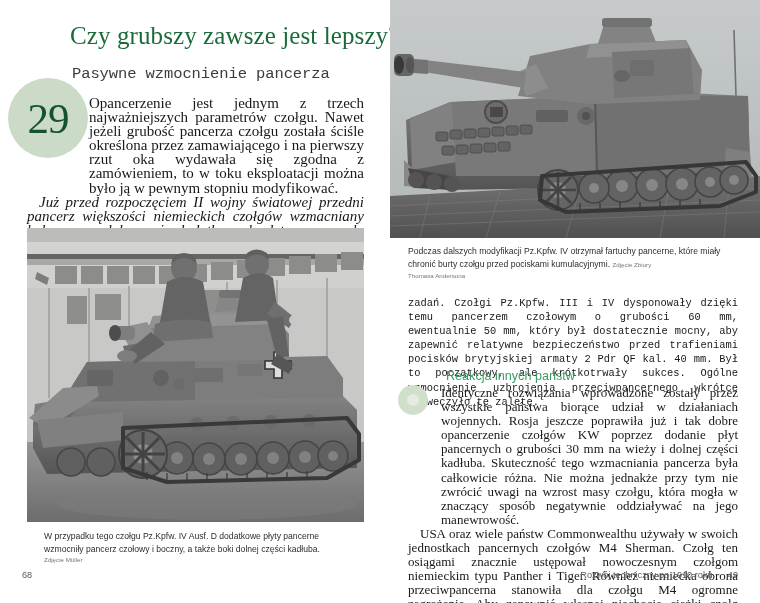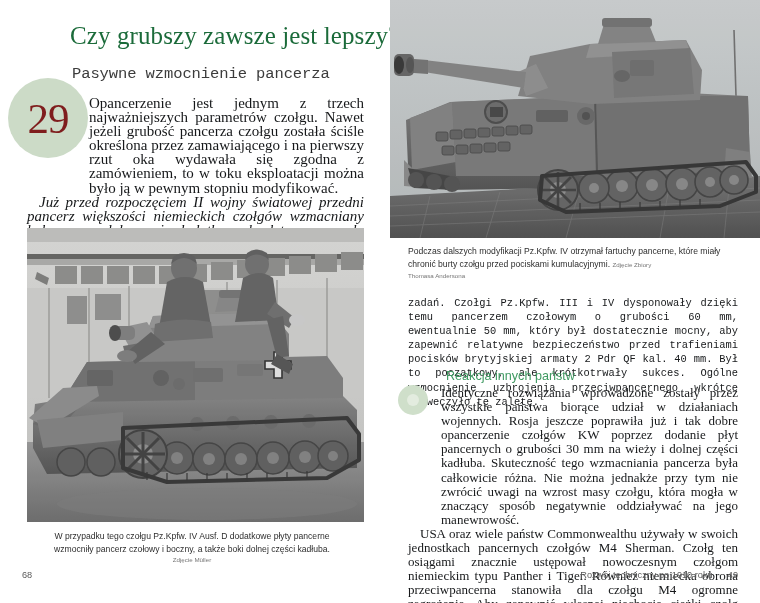--- a/index.html
+++ b/index.html
@@ -57,21 +57,21 @@
   }
   .badge-number {
     position: absolute;
     left: 8px; top: 78px;
     width: 80px; height: 80px;
     display: flex;
     align-items: center;
     justify-content: center;
     font-family: "Liberation Serif", serif;
     font-size: 43px;
-    color: #7f1d1d;
+    color: #14532d;
     letter-spacing: -1px;
   }
 
   .body-col-left {
     position: absolute;
     left: 27px; top: 96px;
     width: 337px;
     font-family: "Liberation Serif", serif;
     font-size: 15px;
     line-height: 14.1px;
@@ -342,21 +342,21 @@
           <path d="M240 92 l10 38 l12 -2 l-6 -40 z" fill="#6d6d6d"></path>
           <path d="M250 126 l16 10 l-4 10 l-18 -10 z" fill="#5f5f5f"></path>
         </g>
 
         <g opacity="0.09">
           <rect x="0" y="0" width="337" height="294" fill="#000"></rect>
         </g>
       </svg>
     </div>
 
-    <div class="caption" style="left:36px; top:530px; width:312px;text-align:center;">
+    <div class="caption" style="left:44px; top:530px; width:312px;">
       <span>W przypadku tego czołgu Pz.Kpfw. IV Ausf. D dodatkowe płyty pancerne wzmocniły pancerz czołowy i boczny, a także boki dolnej części kadłuba.</span>
       <div class="credit">Zdjęcie Müller</div>
     </div>
 
     <div class="folio folio-left">68</div>
   </div>
 
   <div class="right-page">
 
     <div class="photo" style="left:10px; top:0px; width:370px; height:238px;">

